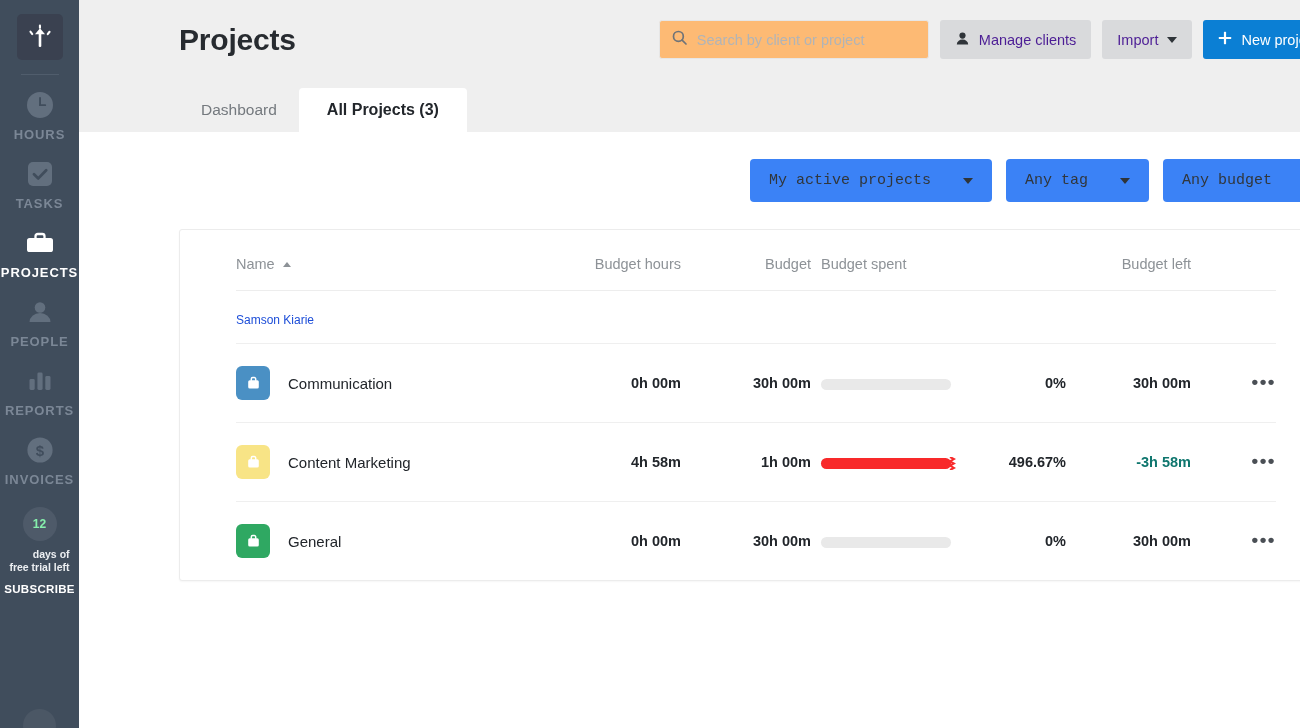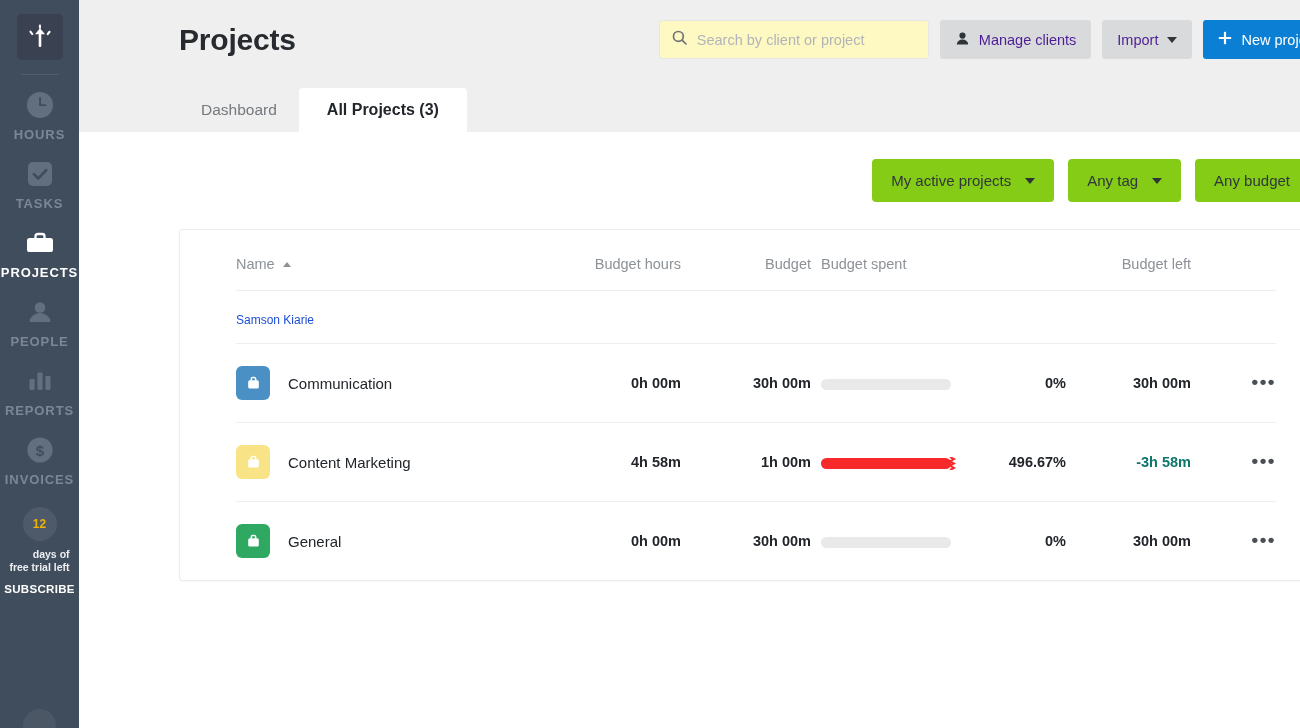--- a/index.html
+++ b/index.html
@@ -38,21 +38,21 @@
   .nav-label {
     font-size: 13px; letter-spacing: 0.9px; font-weight: 700;
     color: #7b8796; margin-top: 5px;
   }
   .nav-item.active .nav-label { color: #ffffff; }
   .trial {
     margin-top: 14px; display:flex; flex-direction:column; align-items:center;
   }
   .trial-circle {
     width: 34px; height: 34px; border-radius: 50%;
-    background: #4e5a69; color: #eab308;
+    background: #4e5a69; color: #86efac;
     display:flex; align-items:center; justify-content:center;
     font-size: 12px; font-weight: 700;
   }
   .trial-text {
     margin-top: 7px; font-size: 10.5px; font-weight: 700; color: #eceff2;
     text-align: right; line-height: 13px;
   }
   .subscribe {
     margin-top: 9px; font-size: 11.5px; font-weight: 700; color: #ffffff;
     letter-spacing: 0.3px; cursor: pointer;
@@ -74,21 +74,21 @@
   }
   .page-title {
     font-size: 30px; font-weight: 700; color: #272b30;
     letter-spacing: -0.2px;
     flex: 0 0 auto;
   }
   .topbar-right {
     margin-left: auto; display: flex; align-items: center; gap: 11px;
   }
   .search-wrap {
-    width: 270px; height: 39px; background: #fef9c3; border-radius: 3px;
+    width: 270px; height: 39px; background: #fdba74; border-radius: 3px;
     display:flex; align-items:center; padding: 0 12px; gap: 10px;
     border: 1px solid #e6e6e6;
   }
   .search-input {
     border: none; outline: none; background: transparent;
     font-family: "Liberation Sans", sans-serif;
     font-size: 14.5px; color: #3c3c3c; width: 100%;
   }
   .search-input::placeholder { color: #b0b4b8; }
   .btn {
@@ -119,23 +119,23 @@
     padding: 0 28px;
   }
 
   .content { padding: 0 92px 0 100px; background:#ffffff; height: 596px; }
 
   .filters {
     display: flex; justify-content: flex-end; gap: 14px;
     padding-top: 27px;
   }
   .filter-btn {
-    height: 43px; background: #84cc16; border-radius: 4px; border: none;
-    display:flex; align-items:center; gap: 14px; padding: 0 19px;
-    font-family: Liberation Sans, sans-serif;
+    height: 43px; background: #3b82f6; border-radius: 4px; border: none;
+    display:flex; align-items:center; gap: 32px; padding: 0 19px;
+    font-family: Liberation Mono, monospace;
     font-size: 15px; color: #31363b; cursor: pointer;
   }
 
   .card {
     margin-top: 27px; background: #ffffff; border: 1px solid #ececec;
     border-radius: 3px; box-shadow: 0 1px 2px rgba(0,0,0,0.04);
     padding: 0 56px;
   }
   .tbl { width: 100%; border-collapse: collapse; table-layout: fixed; }
   .tbl th {

